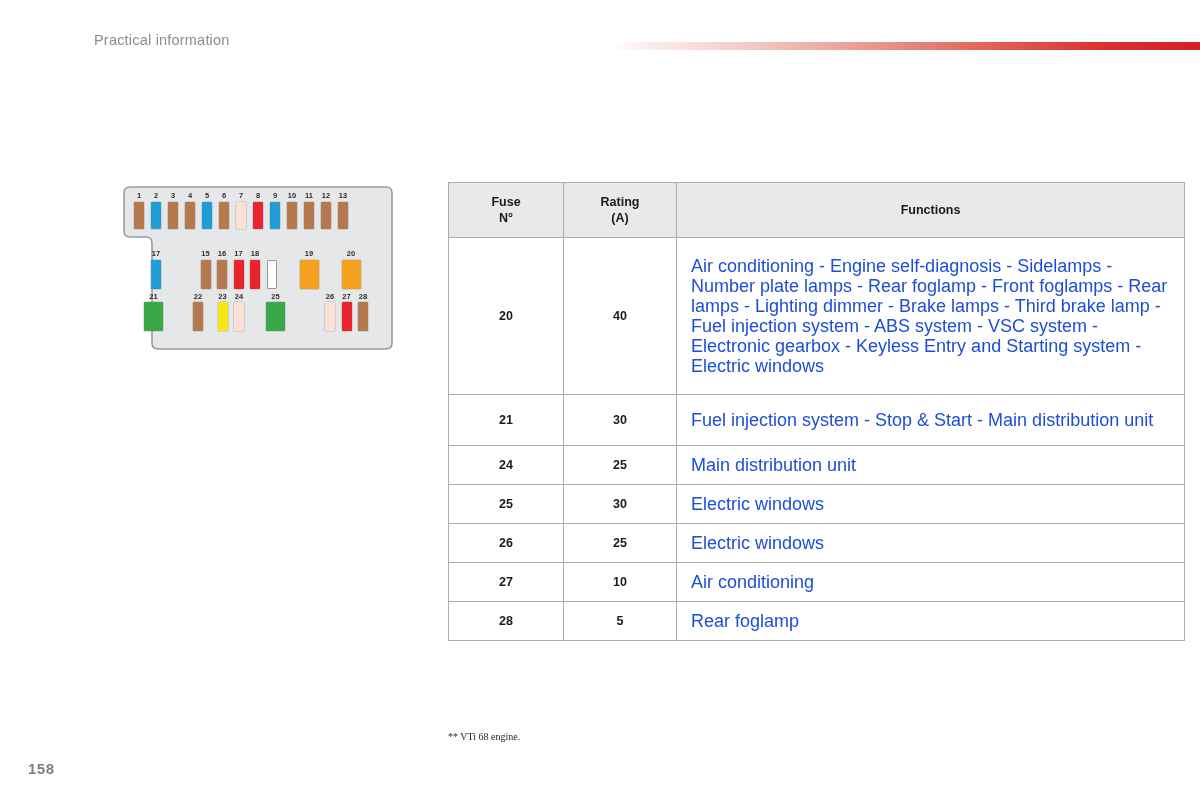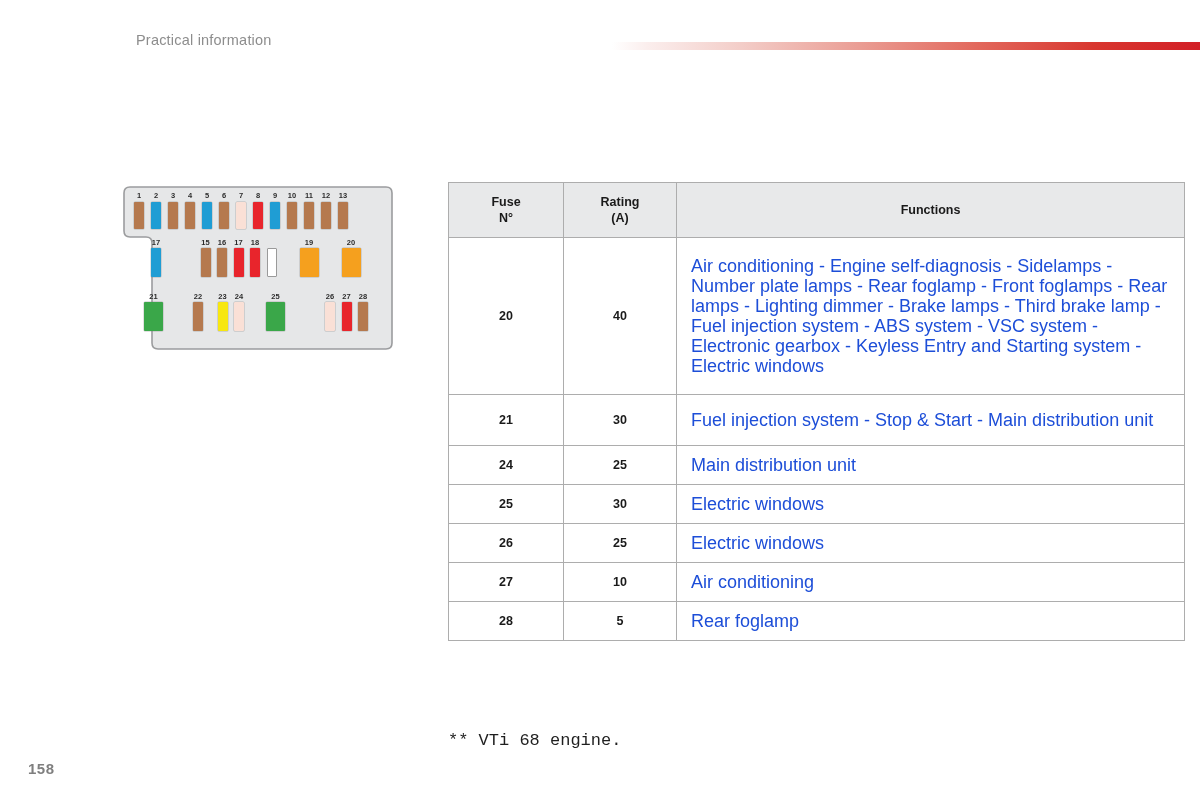--- a/index.html
+++ b/index.html
@@ -23,21 +23,20 @@
     height: 70px;
   }
   #header-title {
     position: absolute;
     left: 94px;
     top: 32px;
     font-size: 14.5px;
     color: #8d8d8d;
     letter-spacing: 0.2px;
     white-space: nowrap;
-    margin-left: 42px;
   }
   #header-rule {
     position: absolute;
     left: 612px;
     top: 42px;
     width: 588px;
     height: 8px;
     background: linear-gradient(to right,
                 #ffffff 0%,
                 #fbeeed 6%,
@@ -144,23 +143,23 @@
   }
   tr.row-tall td { height: 157px; }
   tr.row-mid  td { height: 51px;  }
   tr.row-std  td { height: 34.5px; }
 
   
   #footnote {
     position: absolute;
     left: 448px;
     top: 731px;
-    font-size: 17px;
+    font-size: 10px;
     color: #1f1f1f;
-    font-family: Liberation Mono, monospace;
+    font-family: Liberation Serif, serif;
   }
   #page-number {
     position: absolute;
     left: 28px;
     top: 760px;
     font-size: 15px;
     font-weight: bold;
     color: #7f7f7f;
     letter-spacing: 0.5px;
   }
@@ -257,21 +256,21 @@
       </div>
       <div class="fuse-cell" style="width: 10px;">
         <div class="fuse-num">18</div>
         <div class="fuse-body" style="width: 10px; height: 29px; background: rgb(232, 37, 44);"></div>
       </div>
       <div class="fuse-cell" style="width: 10px;">
         <div class="fuse-num" style="visibility: hidden;"></div>
         <div class="fuse-body outline" style="width: 10px; height: 29px;"></div>
       </div>
       <div class="fuse-cell" style="width: 10px; height: 40px;"></div>
-      <div class="fuse-cell" style="width: 19px;">
+      <div class="fuse-cell" style="width: 19px; margin-top: 12px;">
         <div class="fuse-num">19</div>
         <div class="fuse-body" style="width: 19px; height: 29px; background: rgb(245, 160, 30);"></div>
       </div>
       <div class="fuse-cell" style="width: 10px; height: 40px;"></div>
       <div class="fuse-cell" style="width: 19px;">
         <div class="fuse-num">20</div>
         <div class="fuse-body" style="width: 19px; height: 29px; background: rgb(245, 160, 30);"></div>
       </div>
     </div>
   <div class="fuse-row" id="row-3" style="gap: 6.5px;">

